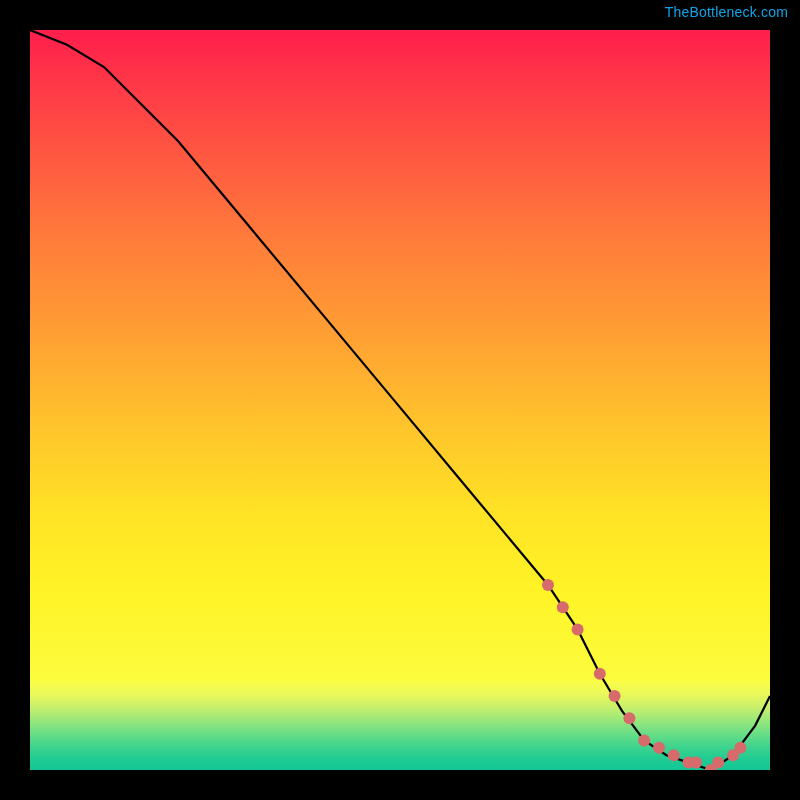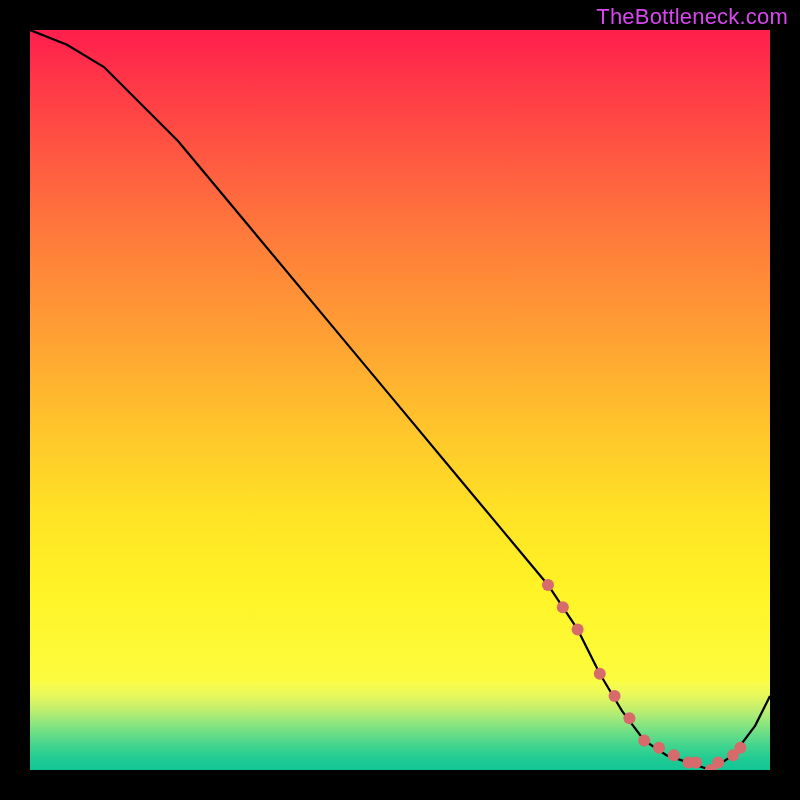--- a/index.html
+++ b/index.html
@@ -14,22 +14,22 @@
   .stage {
     position: relative;
     width: 800px;
     height: 800px;
     background: #000;
   }
   .watermark {
     position: absolute;
     top: 4px;
     right: 12px;
-    color: #d946ef;
-    font-size: 22px;
+    color: #0ea5e9;
+    font-size: 14px;
     letter-spacing: 0.2px;
     z-index: 20;
   }
   .plot-area {
     position: absolute;
     left: 30px;
     top: 30px;
     width: 740px;
     height: 740px;
     overflow: hidden;

